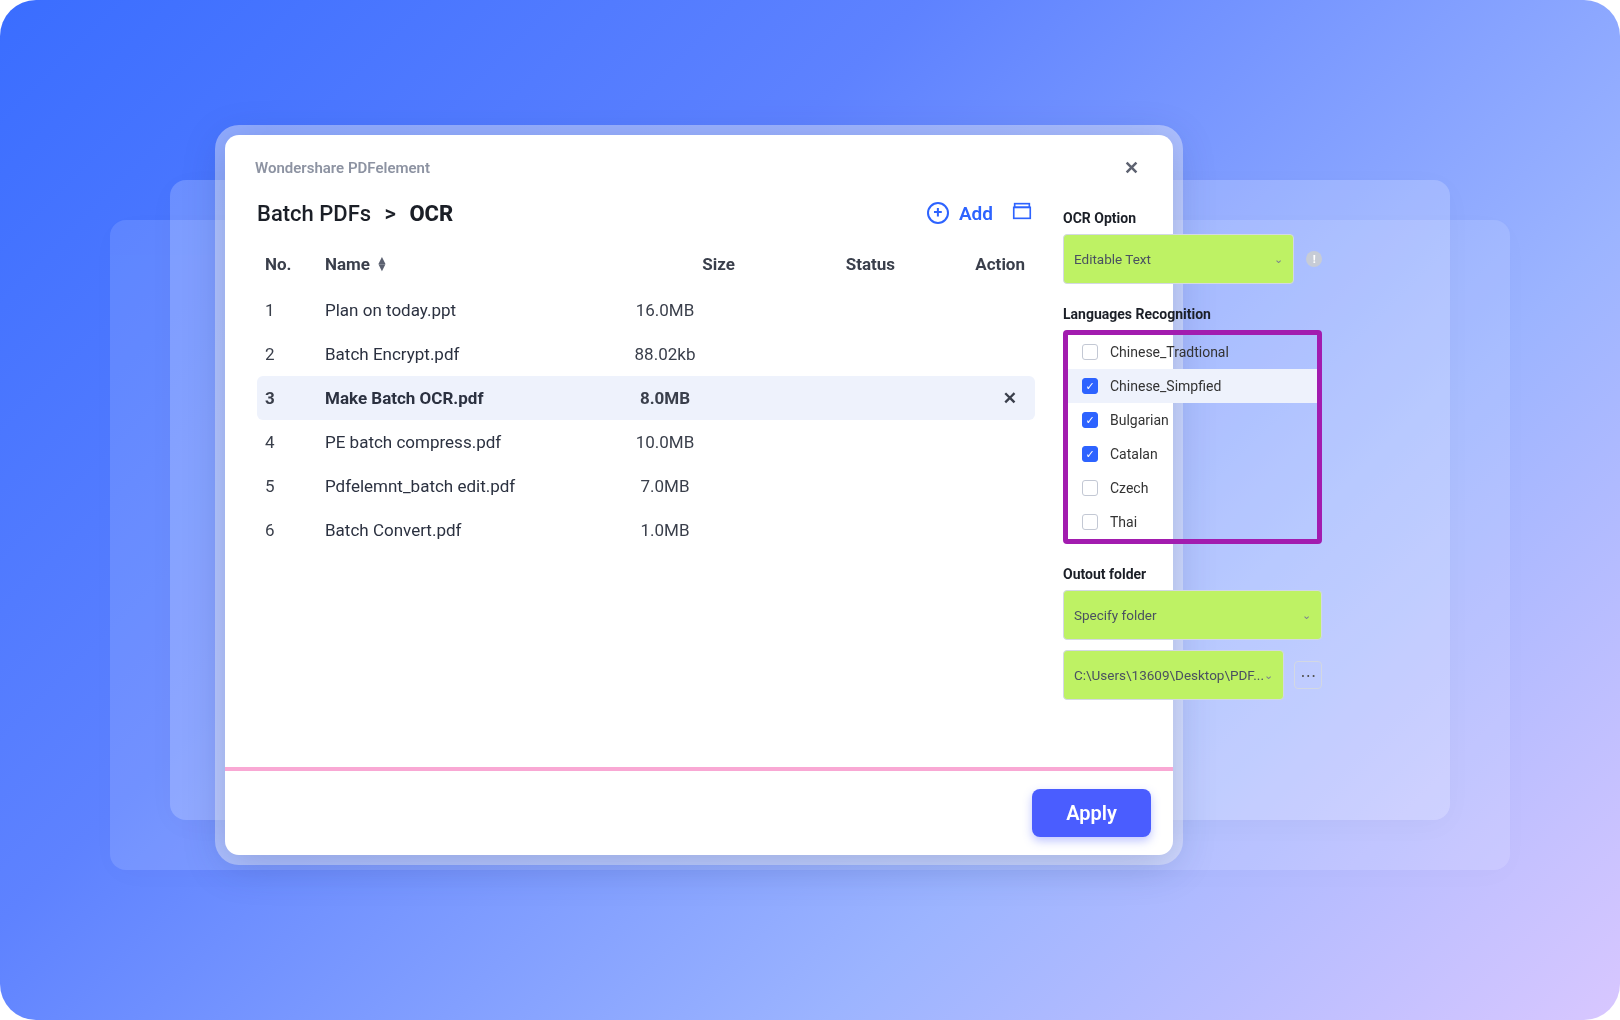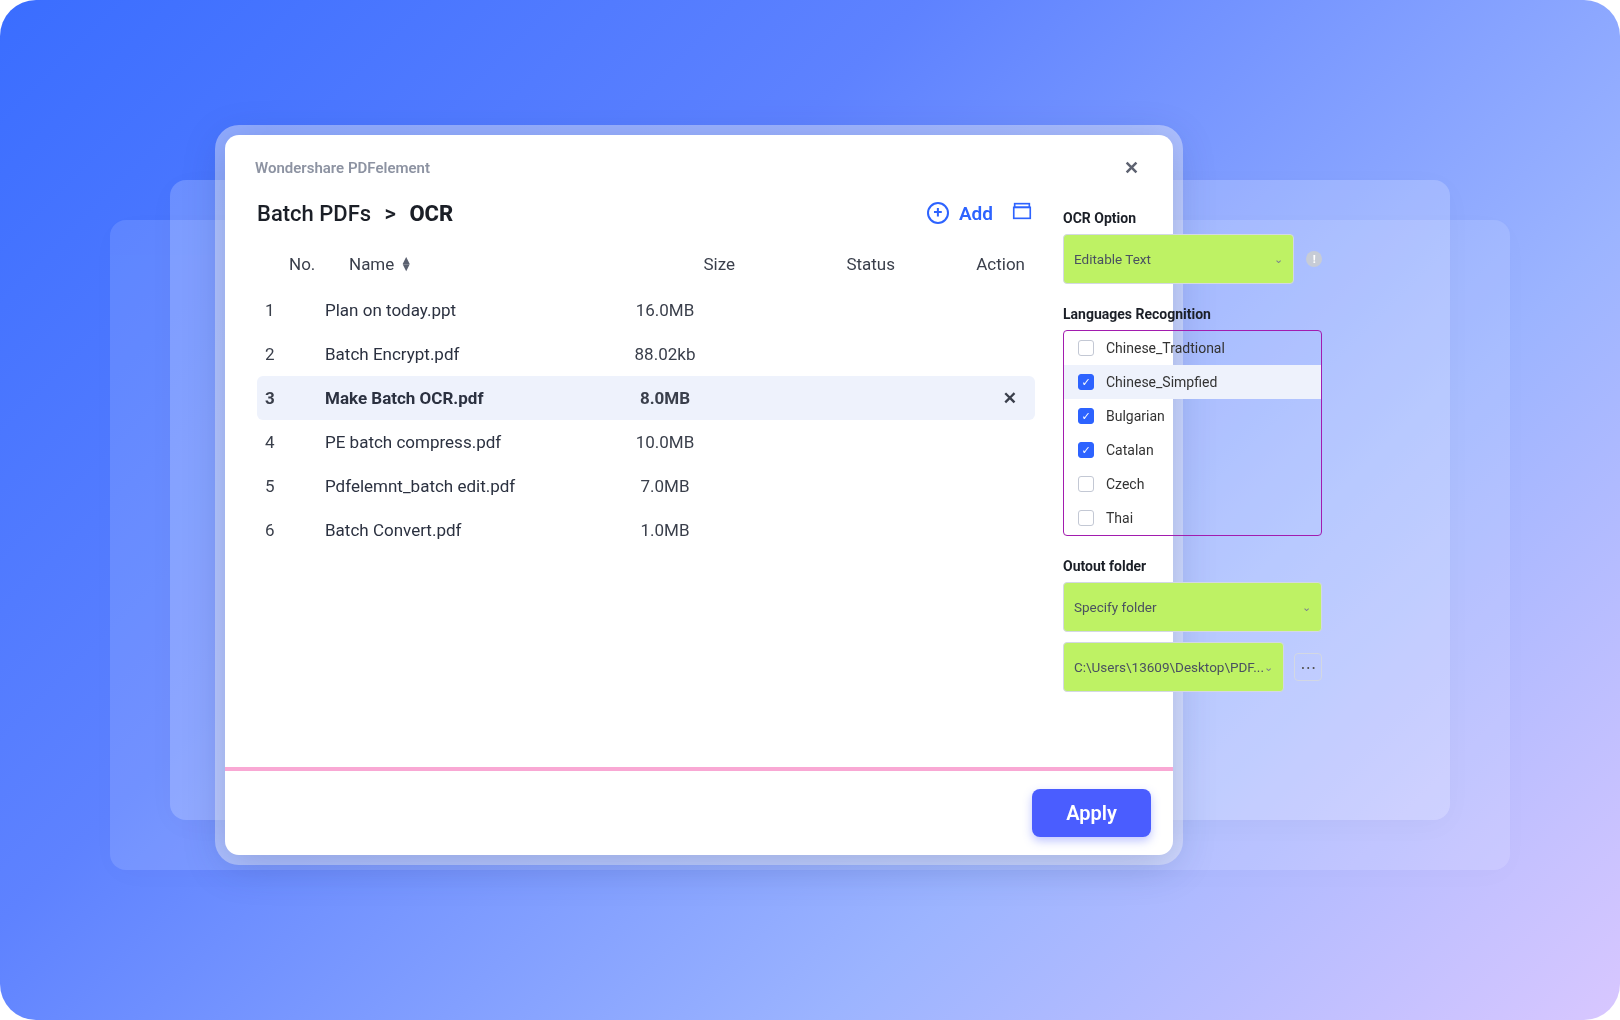--- a/index.html
+++ b/index.html
@@ -44,21 +44,21 @@
   .crumb .root { font-weight:500; color:#1b1f27;}
   .crumb .sep { margin:0 8px; color:#1b1f27;}
   .crumb .leaf { font-weight:800; }
   .add-group { display:flex; align-items:center; gap:18px;}
   .add-btn { display:flex; align-items:center; gap:10px; color:#2d63ff; font-size:19px; font-weight:600; cursor:pointer;}
   .add-plus { width:22px; height:22px; border:2px solid #2d63ff; border-radius:50%; display:flex;align-items:center;justify-content:center;font-size:16px;line-height:1;}
   .folder-open { color:#2d63ff; cursor:pointer;}
   .folder-open svg{width:22px;height:22px;stroke:#2d63ff;fill:none;stroke-width:1.8;}
   
   .thead { display:grid; grid-template-columns: 60px 270px 140px 160px 140px; padding:28px 0 14px 8px; font-size:17px; color:#3a3f4b;}
-  .thead .col { font-weight:400;margin-left:24px;}
+  .thead .col { font-weight:700;}
   .thead .name-col { display:flex; align-items:center; gap:6px;}
   .sort-ic { font-size:12px;  color:#5b6170; line-height:0.6;}
   .thead .size-col, .thead .status-col { text-align:right;}
   .thead .action-col { text-align:right; padding-right:10px;}
   .tbody { }
   .trow { display:grid; grid-template-columns: 60px 270px 140px 160px 140px; padding:12px 0 12px 8px; font-size:17px; color:#2b3140; align-items:center;}
   .trow .idx { color:#3a3f4b;}
   .trow .size { text-align:center; color:#3a3f4b;}
   .trow .act { text-align:right; padding-right:18px; color:#555;}
   .trow.selected { background:#eef2fc; font-weight:700; border-radius:6px; margin-right:28px;}
@@ -69,21 +69,21 @@
   .sect-label.mt { margin-top:22px;}
   .select-row { display:flex; align-items:center; gap:12px;}
   .select {
     flex:1; border:1px solid #d3d8e3; border-radius:4px; padding:16px 10px;
     font-size:13.5px; color:#4a5160; display:flex; justify-content:space-between; align-items:center;
     cursor:pointer; background:#bef264;
   }
   .chev { font-size:11px; color:#7a8090;}
   .info-dot { width:16px;height:16px;border-radius:50%;background:#c7ccd6;color:#fff;
     display:flex;align-items:center;justify-content:center;font-size:11px;font-weight:800;}
-  .lang-box { border:1px solid #a21caf; border-radius:4px; margin-top:8px; overflow:hidden;}
+  .lang-box { border:5px solid #a21caf; border-radius:4px; margin-top:8px; overflow:hidden;}
   .lang-item { display:flex; align-items:center; gap:12px; padding:9px 14px; font-size:14px; color:#333; cursor:pointer;}
   .lang-item.hl { background:#eef2fc;}
   .chk { width:16px;height:16px;border:1.5px solid #c3c8d4;border-radius:3px;display:flex;align-items:center;justify-content:center;}
   .chk.on { background:#2d63ff; border-color:#2d63ff; color:#fff; font-size:11px;}
   .path-row { display:flex; gap:10px; margin-top:10px; align-items:center;}
   .more-btn { width:28px;height:28px;border:1px solid #d3d8e3;border-radius:4px;display:flex;align-items:center;justify-content:center;cursor:pointer;color:#555;}
   
   .footer { border-top:4px solid #f9a8d4; padding:18px 22px; display:flex; justify-content:flex-end;}
   .apply-btn { background:#4a5dff; color:#fff; font-size:20px; font-weight:600; padding:12px 34px; border-radius:8px; cursor:pointer;
     box-shadow:0 4px 10px rgba(74,93,255,.35);}

